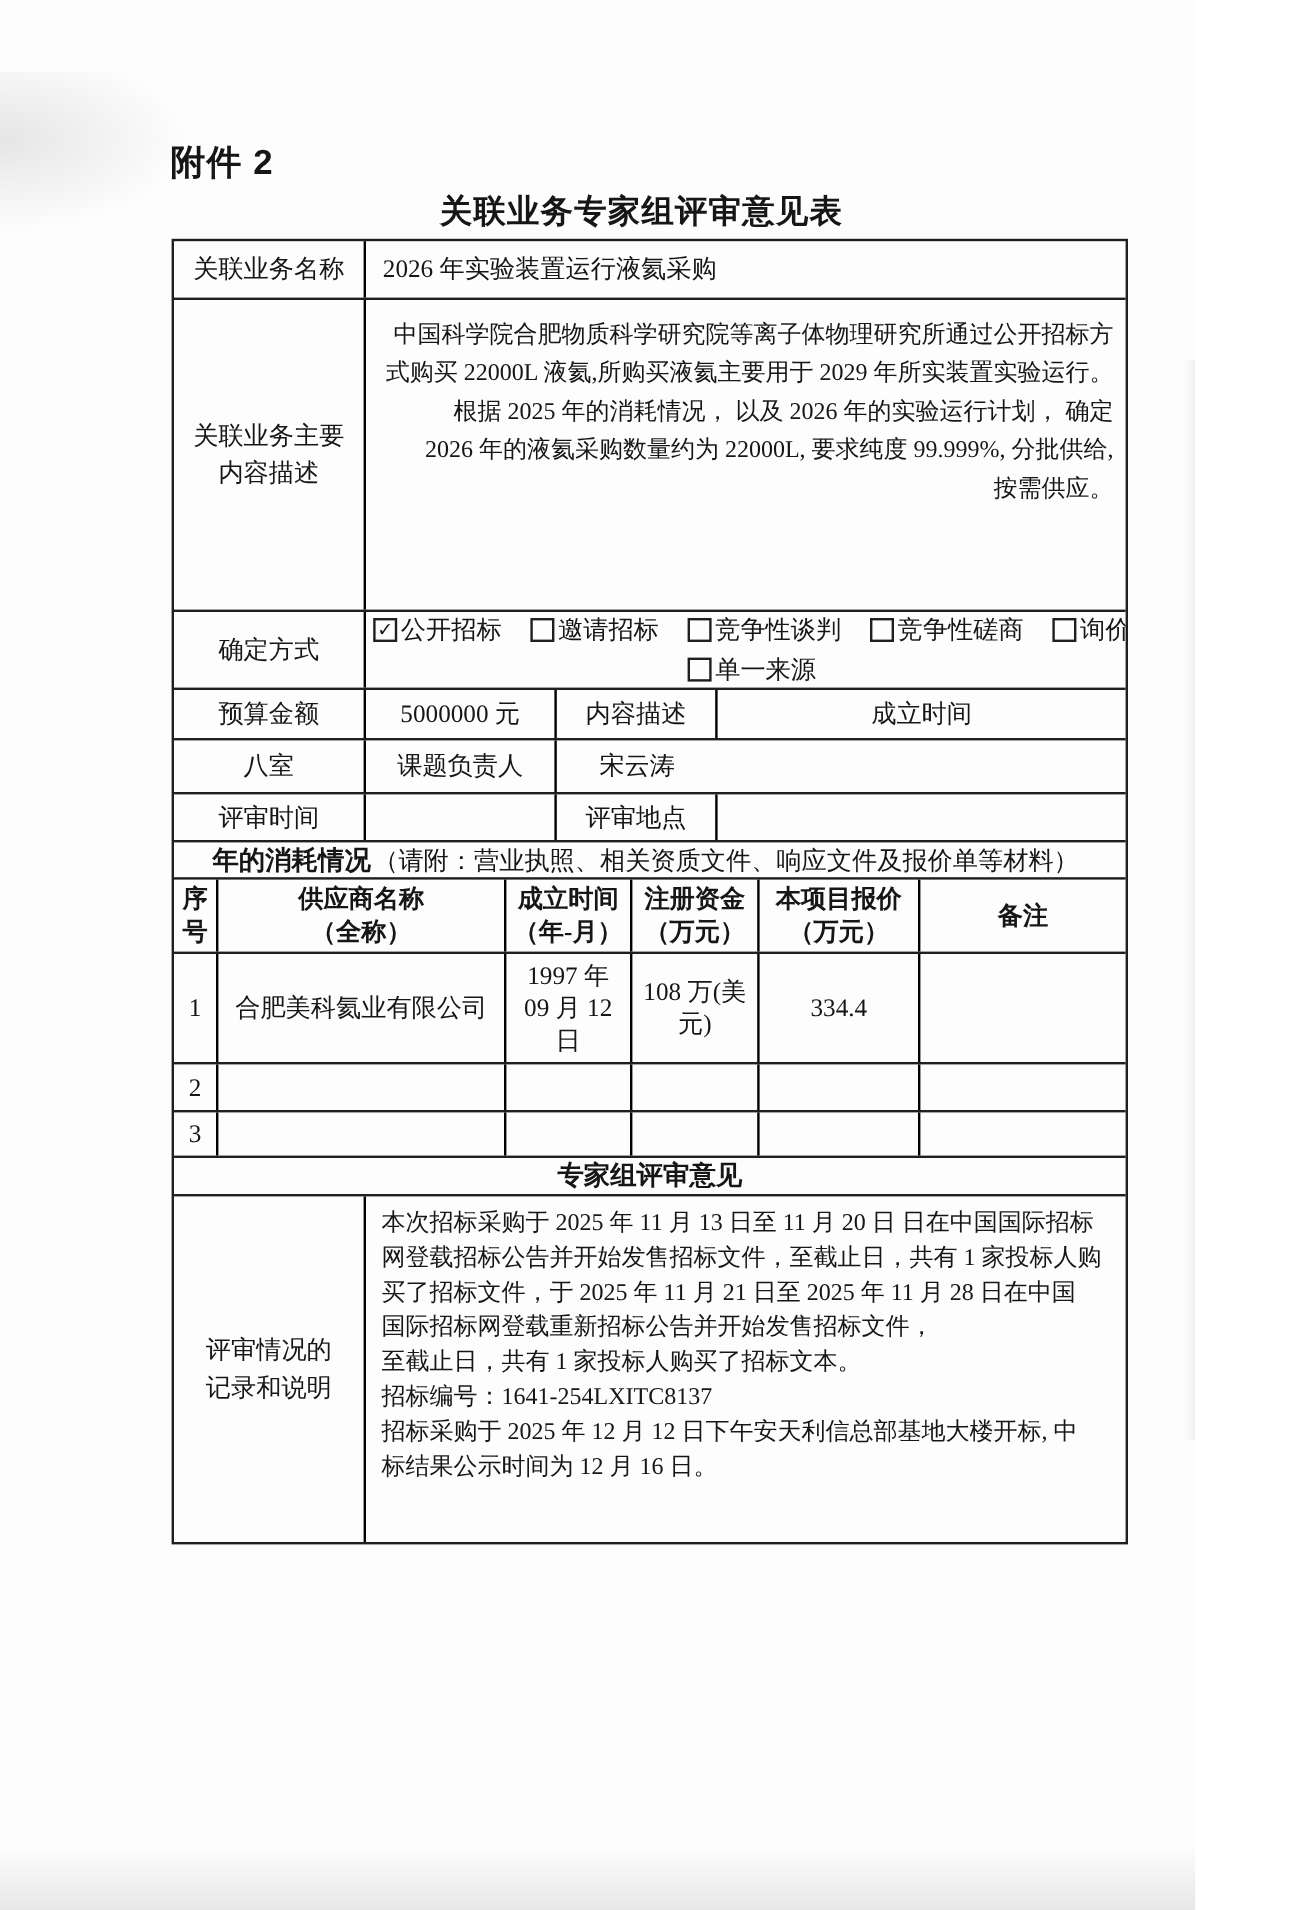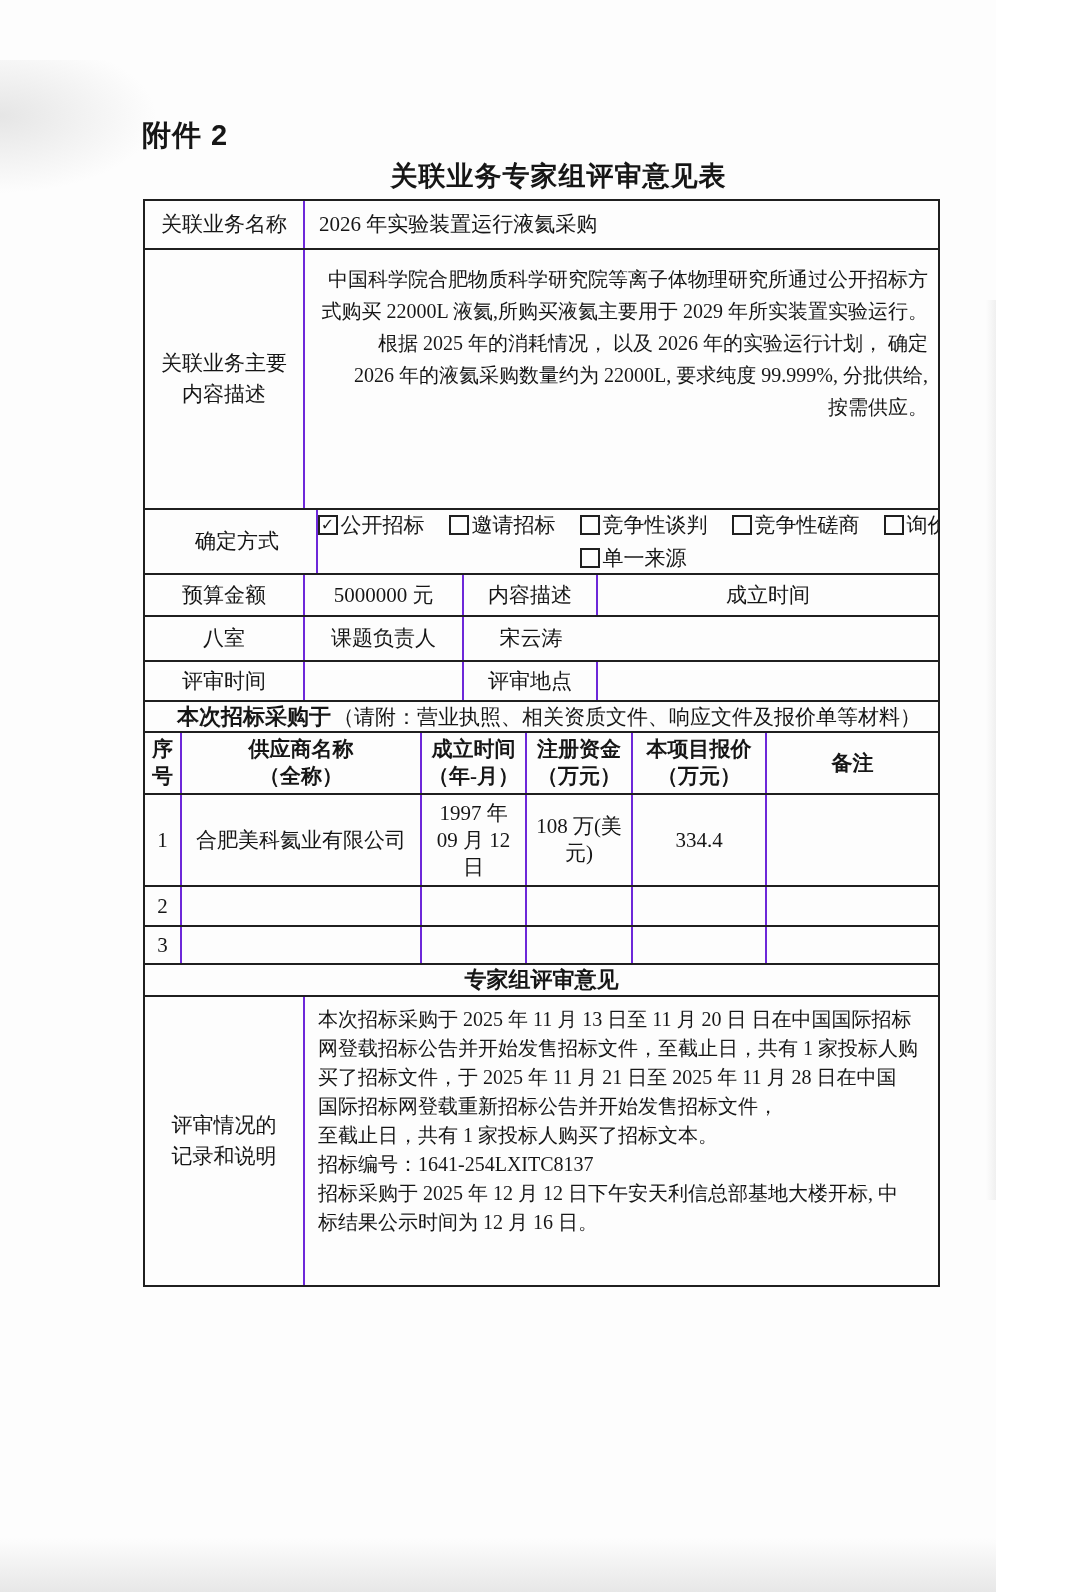--- a/index.html
+++ b/index.html
@@ -17,45 +17,45 @@
     background:linear-gradient(to bottom, rgba(255,255,255,0), rgba(185,185,185,.32)); }
   .smudge-right { position:absolute; right:0; top:300px; width:10px; height:900px;
     background:linear-gradient(to left, rgba(200,200,200,.25), transparent); }
 
   .attachment {
     position:absolute; left:142px; top:116px;
     font-family:"Liberation Sans","DejaVu Sans",sans-serif;
     font-size:29px; font-weight:600; letter-spacing:1px;
   }
   .doc-title {
-    position:absolute; left:160px; top:158px; width:797px;
+    position:absolute; left:136px; top:158px; width:797px;
     text-align:center;
     font-family:"Liberation Sans","DejaVu Sans",sans-serif;
     font-size:27px; font-weight:700; letter-spacing:1px;
   }
 
   .tbl {
     position:absolute; left:143px; top:199px; width:797px;
     border:2px solid #1f1f1f; background:transparent;
   }
   .row { display:grid; border-bottom:2px solid #1f1f1f; }
   .row:last-child { border-bottom:none; }
   .gridA { grid-template-columns:160px 1fr; }
   .gridB { grid-template-columns:160px 159px 134px 1fr; }
   .gridC { grid-template-columns:37px 240px 105px 106px 134px 1fr; }
   .cell { display:flex; align-items:center; justify-content:center;
-    font-size:21px; border-right:2px solid #6d28d9; overflow:hidden;
+    font-size:21px; border-right:2px solid #000000; overflow:hidden;
     text-align:center; line-height:27px; }
   .cell:last-child { border-right:none; }
   .cell.left { justify-content:flex-start; text-align:left; padding-left:14px; }
   .cell.col { flex-direction:column; }
 
   .h-r1 { height:49px; }
   .h-r2 { height:260px; }
-  .h-r3 { height:65px;padding-left:13px; }
+  .h-r3 { height:65px; }
   .h-r4 { height:42px; }
   .h-r5 { height:45px; }
   .h-r6 { height:40px; }
   .h-r7 { height:31px; }
   .h-r8 { height:62px; }
   .h-r9 { height:92px; }
   .h-r10 { height:40px; }
   .h-r11 { height:38px; }
   .h-r12 { height:32px; }
   .h-r13 { height:288px; }
@@ -167,21 +167,21 @@
 
     <div class="row gridB h-r6">
       <div class="cell">评审时间</div>
       <div class="cell"></div>
       <div class="cell">评审地点</div>
       <div class="cell"></div>
     </div>
 
     <div class="row h-r7">
       <div class="section-bar">
-        <span class="bold-part">本次招标采购于</span>
+        <span class="bold-part">年的消耗情况</span>
         <span>（请附：营业执照、相关资质文件、响应文件及报价单等材料）</span>
       </div>
     </div>
 
     <div class="row gridC h-r8">
       <div class="cell col sup-head">
         <span>序</span>
         <span>号</span>
       </div>
       <div class="cell col sup-head">

